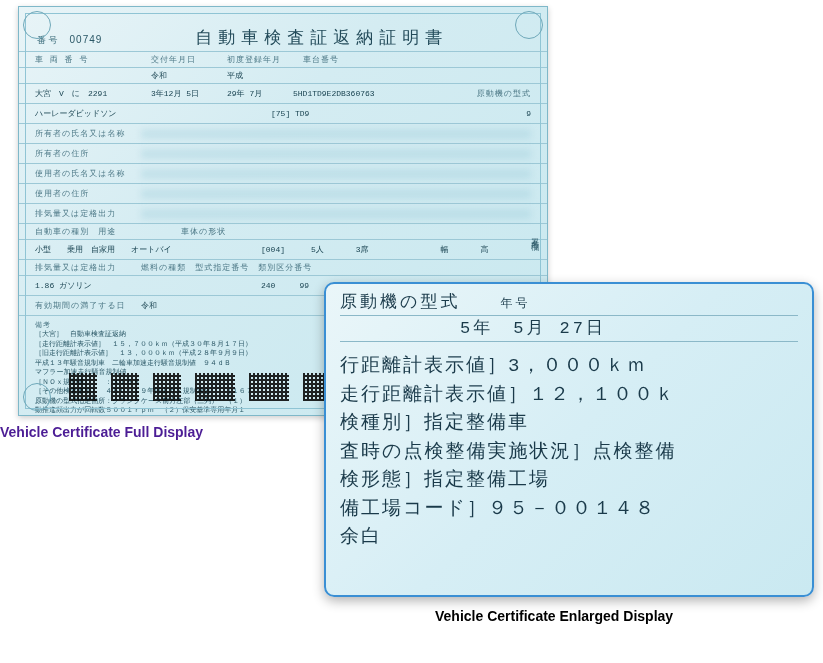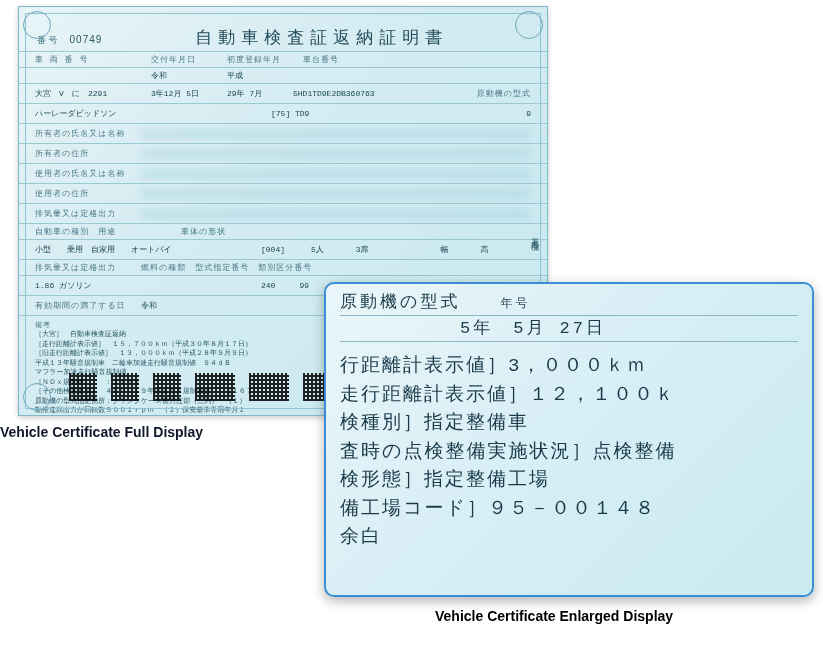--- a/index.html
+++ b/index.html
@@ -100,21 +100,21 @@
     background-blend-mode: multiply;
     opacity: 0.85;
   }
   .qr.big { width: 40px; }
   .full-caption {
     position: absolute;
     left: 0px;
     top: 424px;
     font-size: 14px;
     font-weight: bold;
-    color: #0f172a;
+    color: #4c1d95;
   }
   .enlarged {
     position: absolute;
     left: 324px;
     top: 282px;
     width: 490px;
     height: 315px;
     background: linear-gradient(135deg,#eaf6f9 0%,#d6eef5 50%,#cae9f1 100%);
     border: 2px solid #3a8fd4;
     border-radius: 10px;

